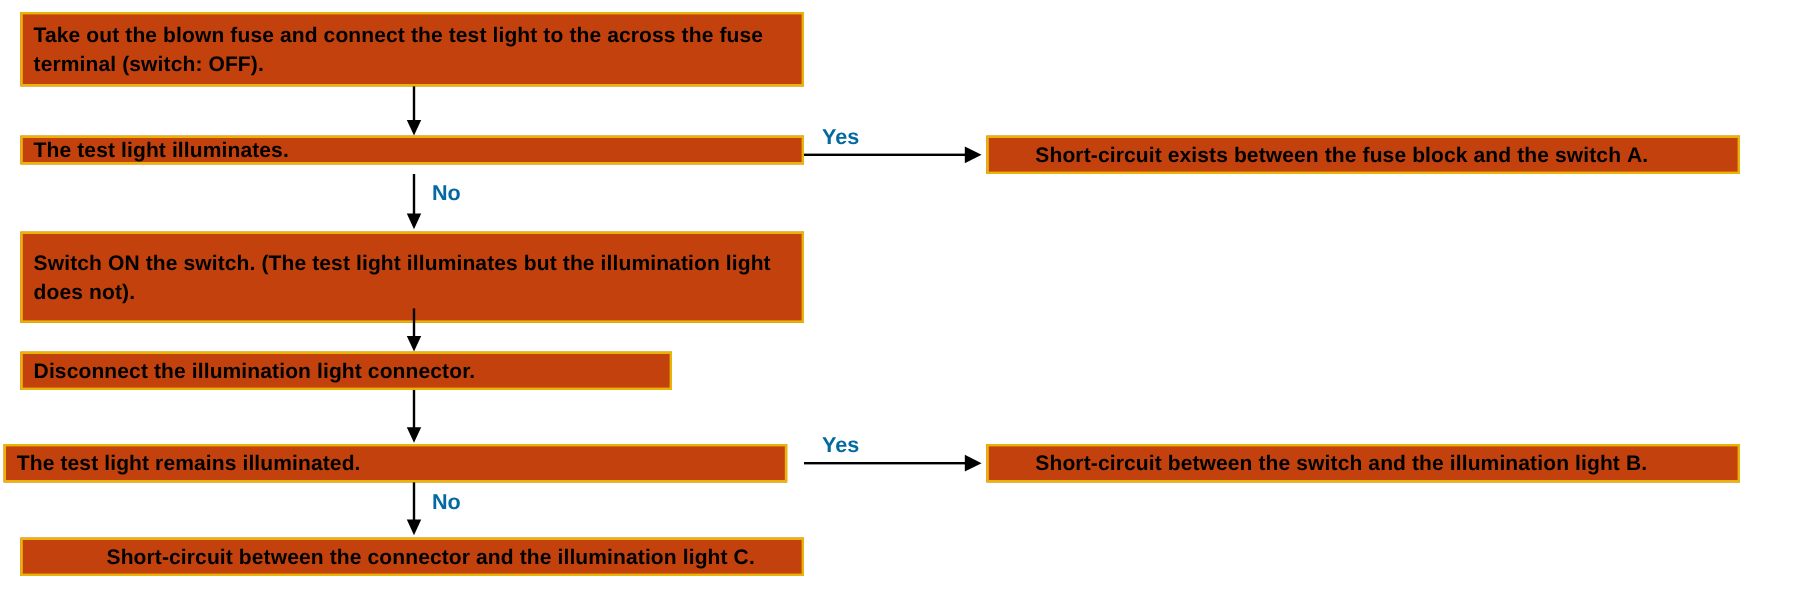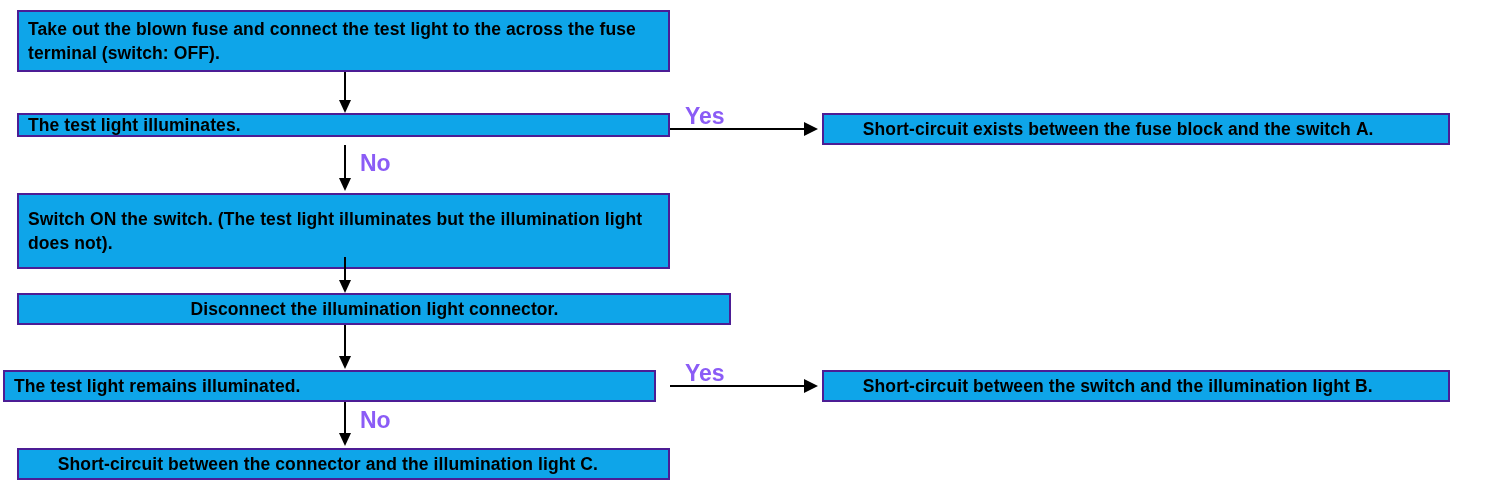--- a/index.html
+++ b/index.html
@@ -12,22 +12,22 @@
     width: 1504px;
     height: 496px;
     background: #ffffff;
     font-family: "Liberation Sans", sans-serif;
     color: #000000;
     overflow: hidden;
   }
   .box {
     position: absolute;
     box-sizing: border-box;
-    border: 2px solid #4c1d95;
-    background: #0ea5e9;
+    border: 2px solid #eab308;
+    background: #c2410c;
     display: flex;
     flex-direction: column;
     justify-content: center;
   }
   .box .txt {
     font-size: 17.5px;
     line-height: 24px;
     letter-spacing: 0.1px;
     font-weight: 600;
     padding: 0 8px 0 9px;
@@ -60,24 +60,24 @@
   .harrow {
     position: absolute;
     width: 0;
     height: 0;
     border-top: 7px solid transparent;
     border-bottom: 7px solid transparent;
     border-left: 14px solid #000000;
   }
   .edge-label {
     position: absolute;
-    font-size: 23px;
+    font-size: 18px;
     font-weight: 700;
     line-height: 1;
-    color: #8b5cf6;
+    color: #0369a1;
     white-space: nowrap;
   }
 </style>
 </head>
 <body>
 
 <div id="canvas">
 
   <div class="box" style="left:17px; top:10px; width:653px; height:62px;">
     <div class="txt">Take out the blown fuse and connect the test light to the across the fuse terminal (switch: OFF).</div>
@@ -104,21 +104,21 @@
   <div class="varrow" style="left:339px; top:178px;"></div>
   <div class="edge-label" style="left:360px; top:152px;">No</div>
 
   <div class="box" style="left:17px; top:193px; width:653px; height:76px;">
     <div class="txt">Switch ON the switch. (The test light illuminates but the illumination light does not).</div>
   </div>
 
   <div class="vline" style="left:344px; top:257px; height:25px;"></div>
   <div class="varrow" style="left:339px; top:280px;"></div>
 
-  <div class="box" style="left:17px; top:293px; width:714px; height:32px;align-items:center;">
+  <div class="box" style="left:17px; top:293px; width:543px; height:32px;">
     <div class="txt">Disconnect the illumination light connector.</div>
   </div>
 
   <div class="vline" style="left:344px; top:325px; height:32px;"></div>
   <div class="varrow" style="left:339px; top:356px;"></div>
 
   <div class="box" style="left:3px; top:370px; width:653px; height:32px;">
     <div class="txt">The test light remains illuminated.</div>
   </div>
 
@@ -129,19 +129,19 @@
   <div class="box" style="left:822px; top:370px; width:628px; height:32px;">
     <div class="txt">
       <span>Short-circuit between the switch and the illumination light </span><b>B.</b>
     </div>
   </div>
 
   <div class="vline" style="left:344px; top:402px; height:33px;"></div>
   <div class="varrow" style="left:339px; top:433px;"></div>
   <div class="edge-label" style="left:360px; top:409px;">No</div>
 
-  <div class="box" style="left:17px; top:448px; width:653px; height:32px;">
+  <div class="box" style="left:17px; top:448px; width:653px; height:32px;text-align:center;">
     <div class="txt">
       <span>Short-circuit between the connector and the illumination light </span><b>C.</b>
     </div>
   </div>
 
 </div>
 
 </body></html>

